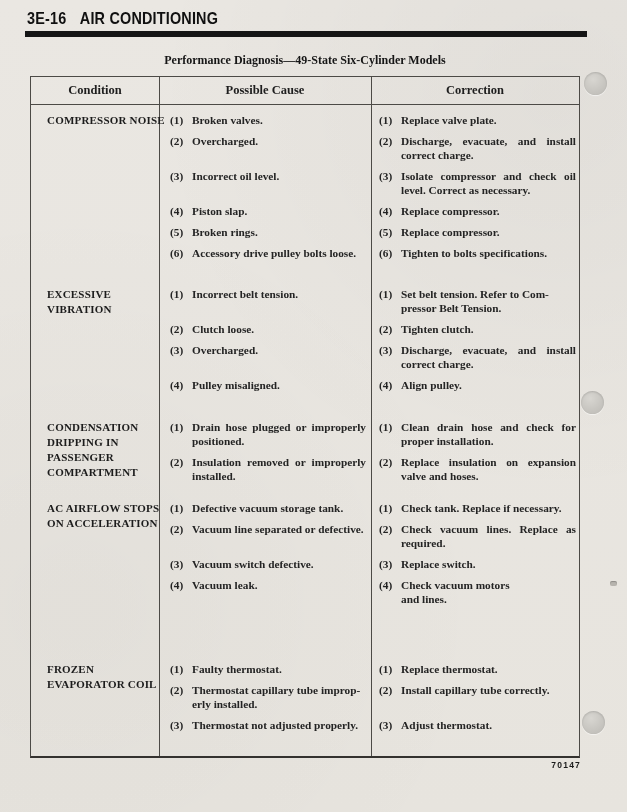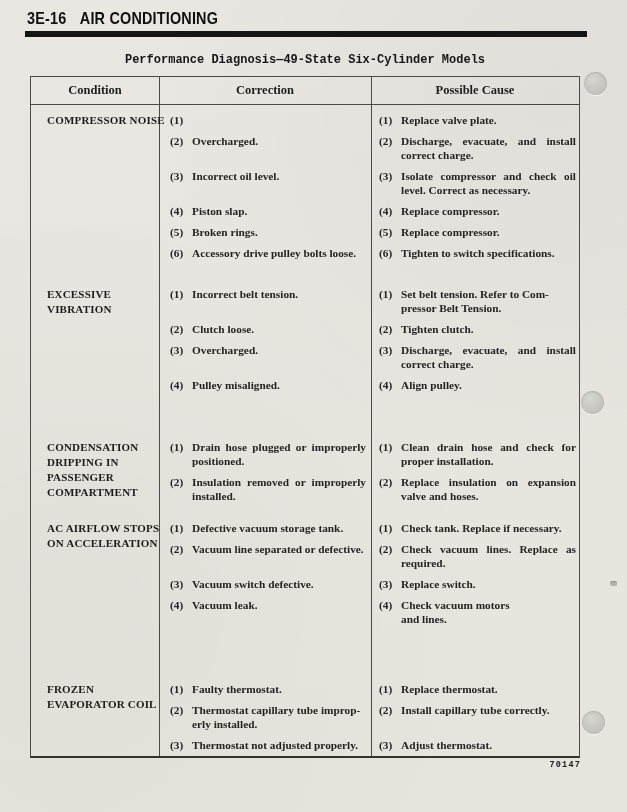--- a/index.html
+++ b/index.html
@@ -16,61 +16,61 @@
   .doc-header {
     position:absolute; left:27px; top:9px; display:flex; gap:14px;
     font-family:"Liberation Sans", sans-serif; font-weight:700;
     font-size:15px; color:#101010; transform:scale(0.96,1.06);
     transform-origin:left top; letter-spacing:0.2px;
   }
   .header-rule { position:absolute; left:25px; top:31px; width:562px; height:6px; background:#151515; }
 
   .table-title {
     position:absolute; left:30px; top:53px; width:550px; text-align:center;
-    font-family:Liberation Mono, monospace; font-weight:700; font-size:12px; color:#161616;
+    font-family:Liberation Serif, serif; font-weight:700; font-size:12px; color:#161616;
   }
 
   
   .diag-table {
     position:absolute; left:30px; top:76px; width:550px; height:682px;
     box-sizing:border-box; border:1px solid #4c4a46; border-bottom:2px solid #34322f;font-weight:bold;
   }
   .col-div { position:absolute; top:0; bottom:0; width:1px; background:#4c4a46; }
   .col-div.d1 { left:128px; }
   .col-div.d2 { left:340px; }
 
   .thead {
     display:grid; grid-template-columns:128px 212px 208px; height:27px;
     align-items:center; text-align:center; border-bottom:1px solid #4c4a46;
     font-size:12.5px; color:#1e1e1e;
   }
 
   .tbody { padding-top:8px; font-size:11.3px; line-height:14px; }
   .section { position:relative; }
-  .sec-2 { margin-top:27px; } .sec-3 { margin-top:48px; }
+  .sec-2 { margin-top:27px; } .sec-3 { margin-top:28px; }
   .sec-4 { margin-top:18px; } .sec-5 { margin-top:56px; }
 
   .cond {
     position:absolute; left:16px; top:0; width:122px;
     font-size:11px; line-height:15px; letter-spacing:0.2px; color:#1c1c1c;
   }
   .cond div { white-space:nowrap; }
 
   .rows { margin-left:128px; }
   .row { display:flex; align-items:flex-start; margin-bottom:7px; }
   .cell { box-sizing:border-box; display:flex; }
   .cause { width:212px; padding-left:11px; padding-right:5px; }
   .corr  { width:208px; padding-left:8px;  padding-right:3px; }
   .num { flex:none; width:22px; }
   .txt { flex:1; text-align:justify; white-space:pre-line; }
 
   
   .footer-code {
     position:absolute; left:30px; top:760px; width:551px; text-align:right;
-    font-family:Liberation Mono, monospace; font-weight:700;
+    font-family:Liberation Sans, sans-serif; font-weight:700;
     font-size:8.5px; letter-spacing:1.2px; color:#1a1a1a;
   }
 
   
   .hole {
     position:absolute; width:23px; height:23px; border-radius:50%;
     background:radial-gradient(circle at 40% 32%, #d8d6d1, #c2c0bb 75%);
     box-shadow:0 1px 1px rgba(255,255,255,0.55), inset 0 1px 2px rgba(0,0,0,0.14);
   }
   .hole.h1 { left:584px; top:72px; }
@@ -95,34 +95,35 @@
   <div class="header-rule"></div>
 
   <div class="table-title">Performance Diagnosis—49-State Six-Cylinder Models</div>
 
   <div class="diag-table">
     <div class="col-div d1"></div>
     <div class="col-div d2"></div>
 
     <div class="thead">
       <div>Condition</div>
+      <div>Possible Cause</div>
       <div>Correction</div>
-      <div>Possible Cause</div>
     </div>
 
     <div class="tbody">
 
       <div class="section sec-1">
         <div class="cond">
           <div>COMPRESSOR NOISE</div>
         </div>
         <div class="rows">
           <div class="row">
             <div class="cell cause">
               <span class="num">(1)</span>
+              <span class="txt">Broken valves.</span>
             </div>
             <div class="cell corr">
               <span class="num">(1)</span>
               <span class="txt">Replace valve plate.</span>
             </div>
           </div>
           <div class="row">
             <div class="cell cause">
               <span class="num">(2)</span>
               <span class="txt">Overcharged.</span>
@@ -162,21 +163,21 @@
               <span class="txt">Replace compressor.</span>
             </div>
           </div>
           <div class="row">
             <div class="cell cause">
               <span class="num">(6)</span>
               <span class="txt">Accessory drive pulley bolts loose.</span>
             </div>
             <div class="cell corr">
               <span class="num">(6)</span>
-              <span class="txt">Tighten to switch specifications.</span>
+              <span class="txt">Tighten to bolts specifications.</span>
             </div>
           </div>
         </div>
       </div>
 
       <div class="section sec-2">
         <div class="cond">
           <div>EXCESSIVE</div>
           <div>VIBRATION</div>
         </div>

